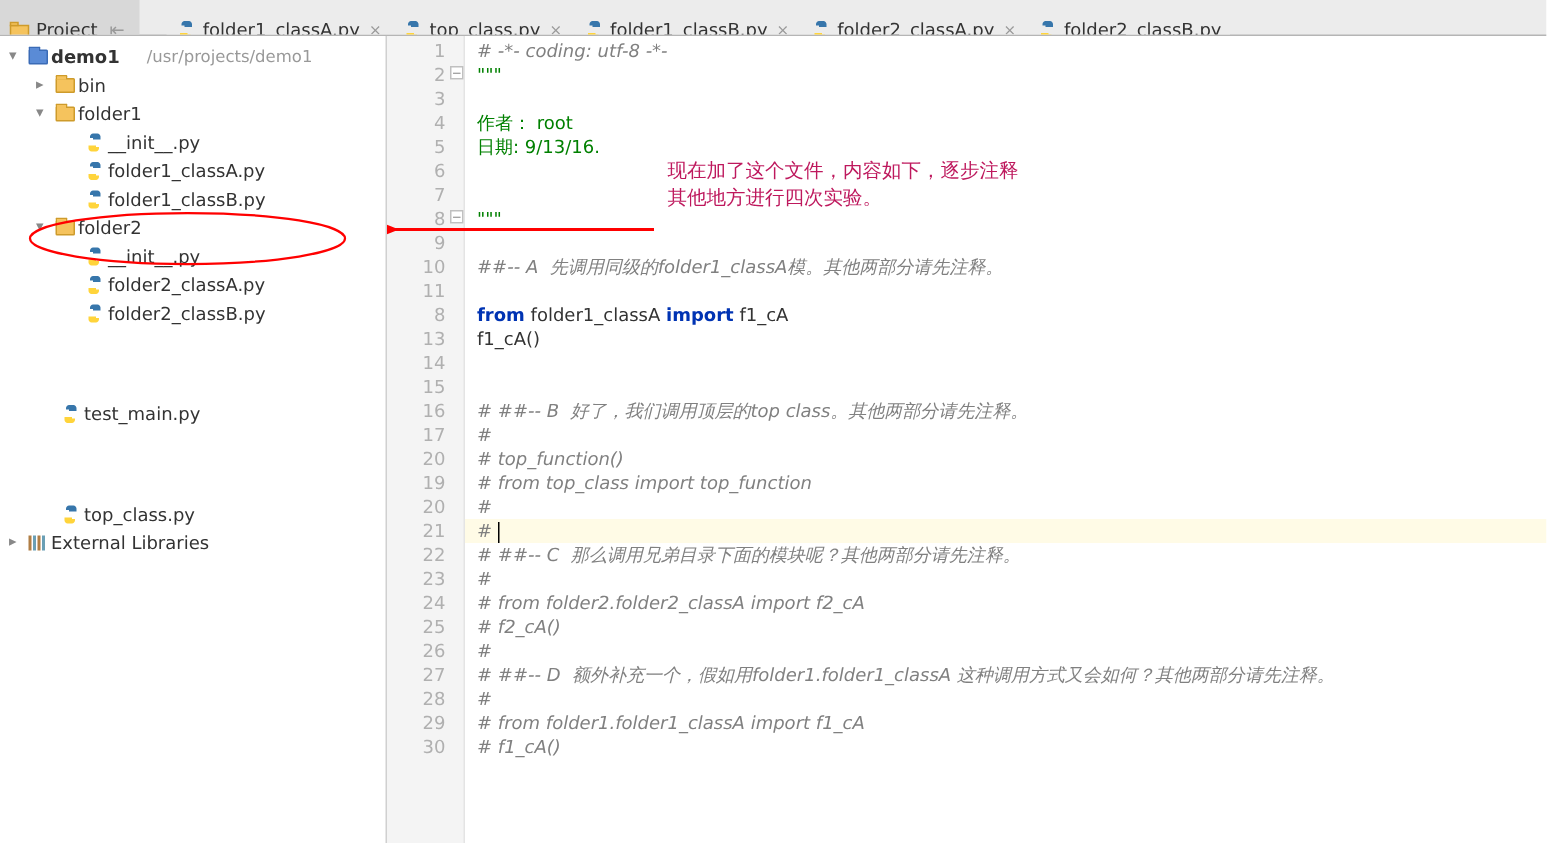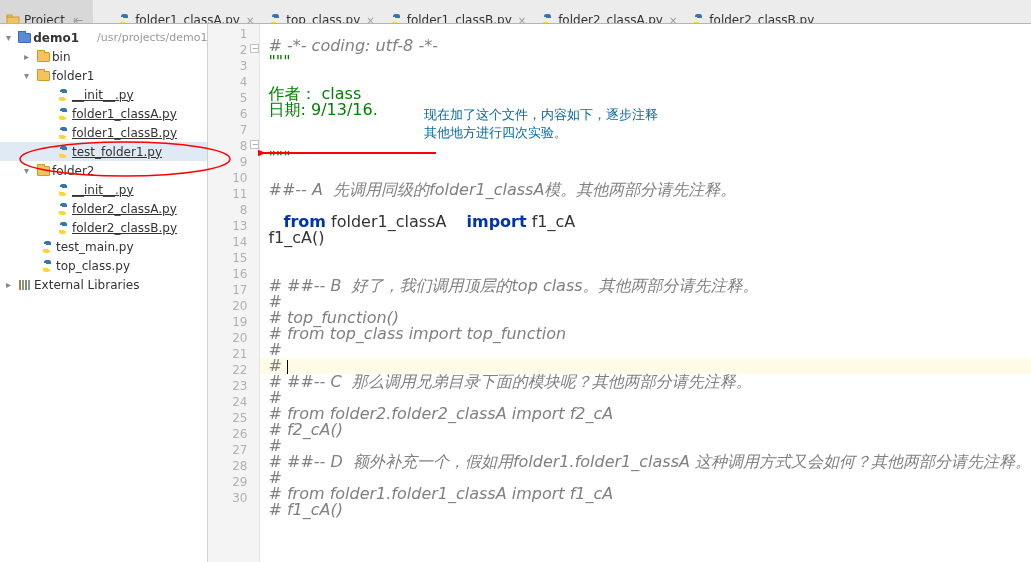--- a/index.html
+++ b/index.html
@@ -6,35 +6,35 @@
     body { width:1031px; height:562px; background:#fff; overflow:hidden; font-size:12px; color:#333; position:relative; }
     .tabs { height:24px; background:#ececec; display:flex; border-bottom:1px solid #b5b5b5; overflow:hidden; }
     .tab { display:flex; align-items:center; padding:0 6px; background:#ececec; gap:4px; white-space:nowrap; height:40px; }
     .tab.tool { background:#d8d8d8; }
     .tab .close { color:#999; font-size:10px; padding:0 2px; }
     .main { display:flex; height:calc(100% - 24px); }
     .sidebar { width:258px; background:#fff; border-right:1px solid #d0d0d0; padding-top:4px; overflow:hidden; }
     .row { display:flex; align-items:center; height:19px; padding-left:6px; gap:2px; white-space:nowrap; }
     .row.selected { background:#e0eaf5; }
     .indent1 { padding-left:24px; }
-    .indent2 { padding-left:40px; }
-    .indent3 { padding-left:56px;text-decoration:underline; }
+    .indent2 { padding-left:40px;margin-top:48px; }
+    .indent3 { padding-left:56px; }
     .tri { width:10px; font-size:10px; color:#888; }
     .path { color:#999; margin-left:16px; font-size:11px; }
     .editor { flex:1; display:flex; position:relative; }
     .gutter { width:52px; background:#f4f4f4; border-right:1px solid #e4e4e4; padding-top:2px; text-align:right; color:#b0b0b0; font-family:"DejaVu Sans Mono",monospace; font-size:12px; }
     .gutter div { height:16px; line-height:16px; padding-right:12px; position:relative; }
     .fold { position:absolute; right:0; top:2px; width:9px; height:9px; border:1px solid #c0c0c0; background:#fff; font-size:8px; line-height:7px; text-align:center; color:#888; }
-    .code { flex:1; font-family:"DejaVu Sans Mono",monospace; font-size:16px; padding-top:14px; position:relative; }
+    .code { flex:1; font-family:"DejaVu Sans Mono",monospace; font-size:12px; padding-top:2px; position:relative; }
     .line { height:16px; line-height:16px; padding-left:8px; white-space:pre; }
     .line.hl { background:#fffbe6; }
-    .kw { color:#0033b3; font-weight:bold;margin-left:15px; }
+    .kw { color:#0033b3; font-weight:bold; }
     .cm { color:#808080; font-style:italic; }
     .str { color:#008000; }
-    .annotation { position:absolute; top:106px; left:424px; color:#0369a1; font-size:13px; line-height:18px; text-align:left;}
+    .annotation { position:absolute; top:106px; left:445px; color:#be185d; font-size:13px; line-height:18px; text-align:left;}
     .arrow-svg { position:absolute; top:142px; left:258px; width:180px; height:22px; }
     .ellipse-svg { position:absolute; top:138px; left:10px; width:230px; height:42px; }
     .cursor { border-left:1px solid #000; display:inline-block; height:14px; vertical-align:middle; }
     
     .ico { display:inline-flex; width:14px; height:14px; align-items:center; justify-content:center; font-size:10px; }
     .ico-folder { background:#f5c35d; border:1px solid #ce9b2b; border-radius:1px; width:13px; height:10px; }
     .ico-folder::before { content:""; display:block; width:6px; height:2px; background:#f5c35d; border:1px solid #ce9b2b; border-bottom:none; position:relative; top:-3px; left:-1px; border-radius:1px 1px 0 0; }
     .ico-proj { background:#5a8bd6; border:1px solid #3a6bb6; border-radius:1px; width:13px; height:10px; }
     .ico-proj::before { content:""; display:block; width:6px; height:2px; background:#5a8bd6; border:1px solid #3a6bb6; border-bottom:none; position:relative; top:-3px; left:-1px; border-radius:1px 1px 0 0; }
     .ico-py { width:14px; height:14px; }
@@ -152,29 +152,20 @@
       <span>folder1_classA.py</span>
     </div>
     <div class="row indent3">
       <span class="ico ico-py">
           <svg viewBox="0 0 14 14">
             <path d="M6 1h3c1 0 2 1 2 2v2H6V4H4V3c0-1 1-2 2-2z" fill="#3776ab"></path>
             <path d="M8 13H5c-1 0-2-1-2-2V9h5v1h2v1c0 1-1 2-2 2z" fill="#ffd43b"></path>
           </svg>
         </span>
       <span>folder1_classB.py</span>
-    </div>
-    <div class="row indent3 selected">
-      <span class="ico ico-py">
-          <svg viewBox="0 0 14 14">
-            <path d="M6 1h3c1 0 2 1 2 2v2H6V4H4V3c0-1 1-2 2-2z" fill="#3776ab"></path>
-            <path d="M8 13H5c-1 0-2-1-2-2V9h5v1h2v1c0 1-1 2-2 2z" fill="#ffd43b"></path>
-          </svg>
-        </span>
-      <span>test_folder1.py</span>
     </div>
     <div class="row indent1">
       <span class="tri">▾</span>
       <span class="ico">
           <span class="ico-folder"></span>
         </span>
       <span>folder2</span>
     </div>
     <div class="row indent3">
       <span class="ico ico-py">
@@ -265,21 +256,21 @@
         <div>26</div>
         <div>27</div>
         <div>28</div>
         <div>29</div>
         <div>30</div>
     </div>
     <div class="code">
       <div class="line"><span class="cm"># -*- coding: utf-8 -*-</span></div>
       <div class="line"><span class="str">"""</span></div>
       <div class="line"><span class="str"></span></div>
-      <div class="line"><span class="str">作者： class</span></div>
+      <div class="line"><span class="str">作者： root</span></div>
       <div class="line"><span class="str">日期: 9/13/16.</span></div>
       <div class="line"><span class="str"></span></div>
       <div class="line"><span class="str"></span></div>
       <div class="line"><span class="str">"""</span></div>
       <div class="line"><span></span></div>
       <div class="line"><span class="cm">##-- A  先调用同级的folder1_classA模。</span><span class="cm">其他两部分请先注释。</span></div>
       <div class="line"><span></span></div>
       <div class="line"><span class="kw">from</span><span> folder1_classA </span><span class="kw">import</span><span> f1_cA</span></div>
       <div class="line"><span>f1_cA()</span></div>
       <div class="line"><span></span></div>

